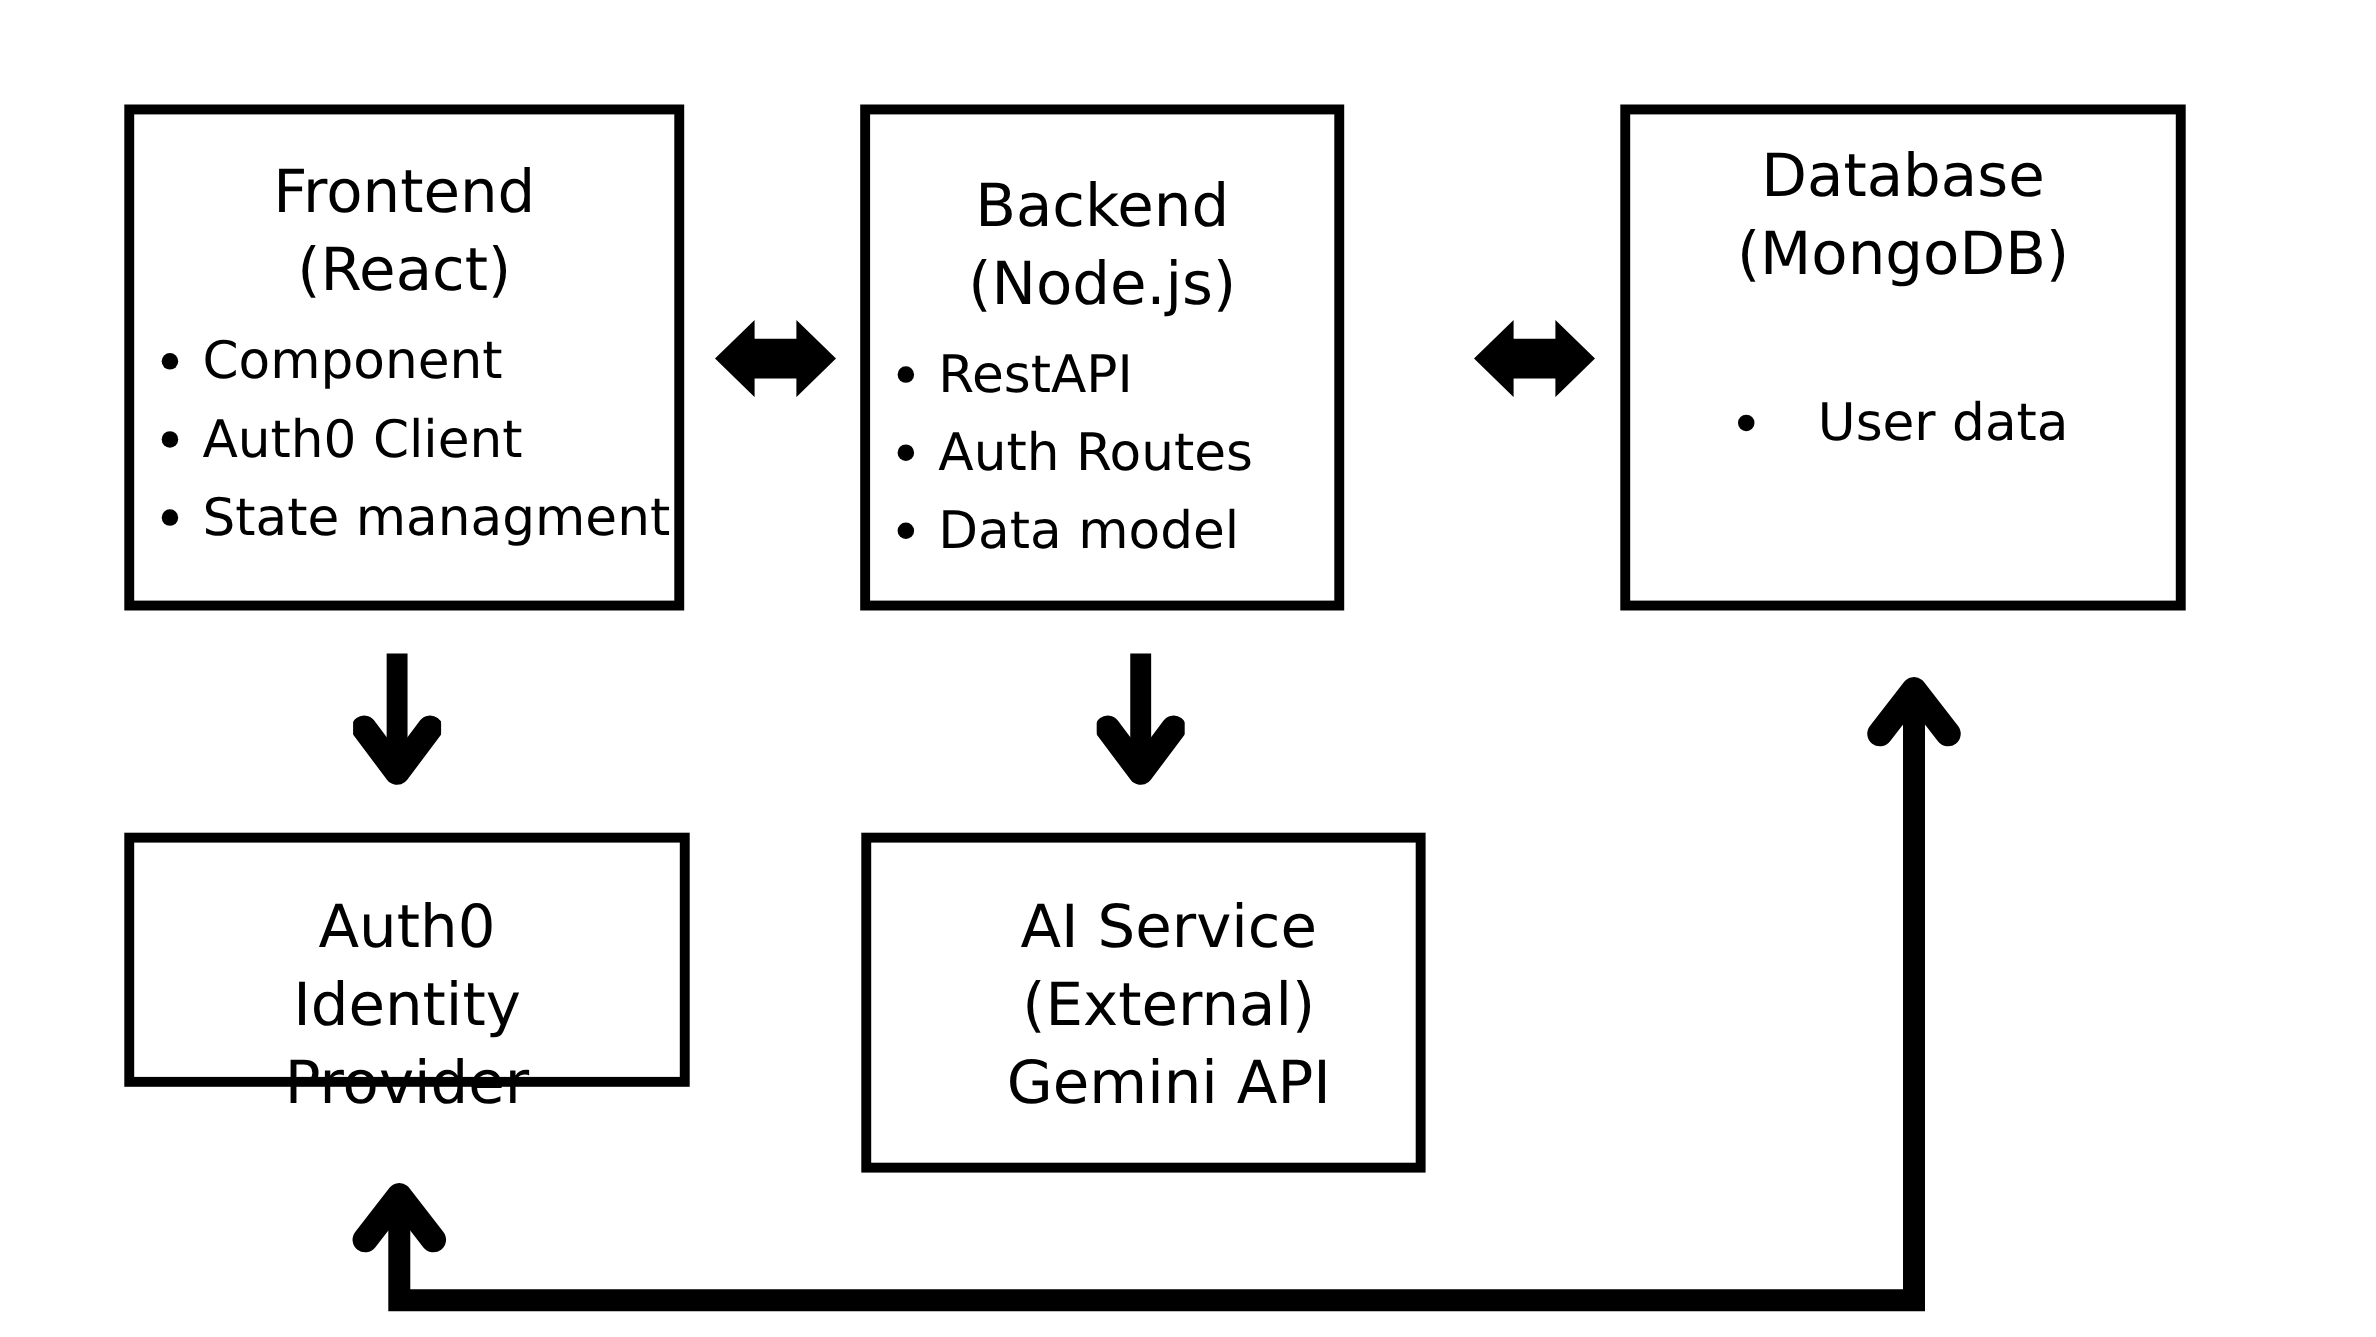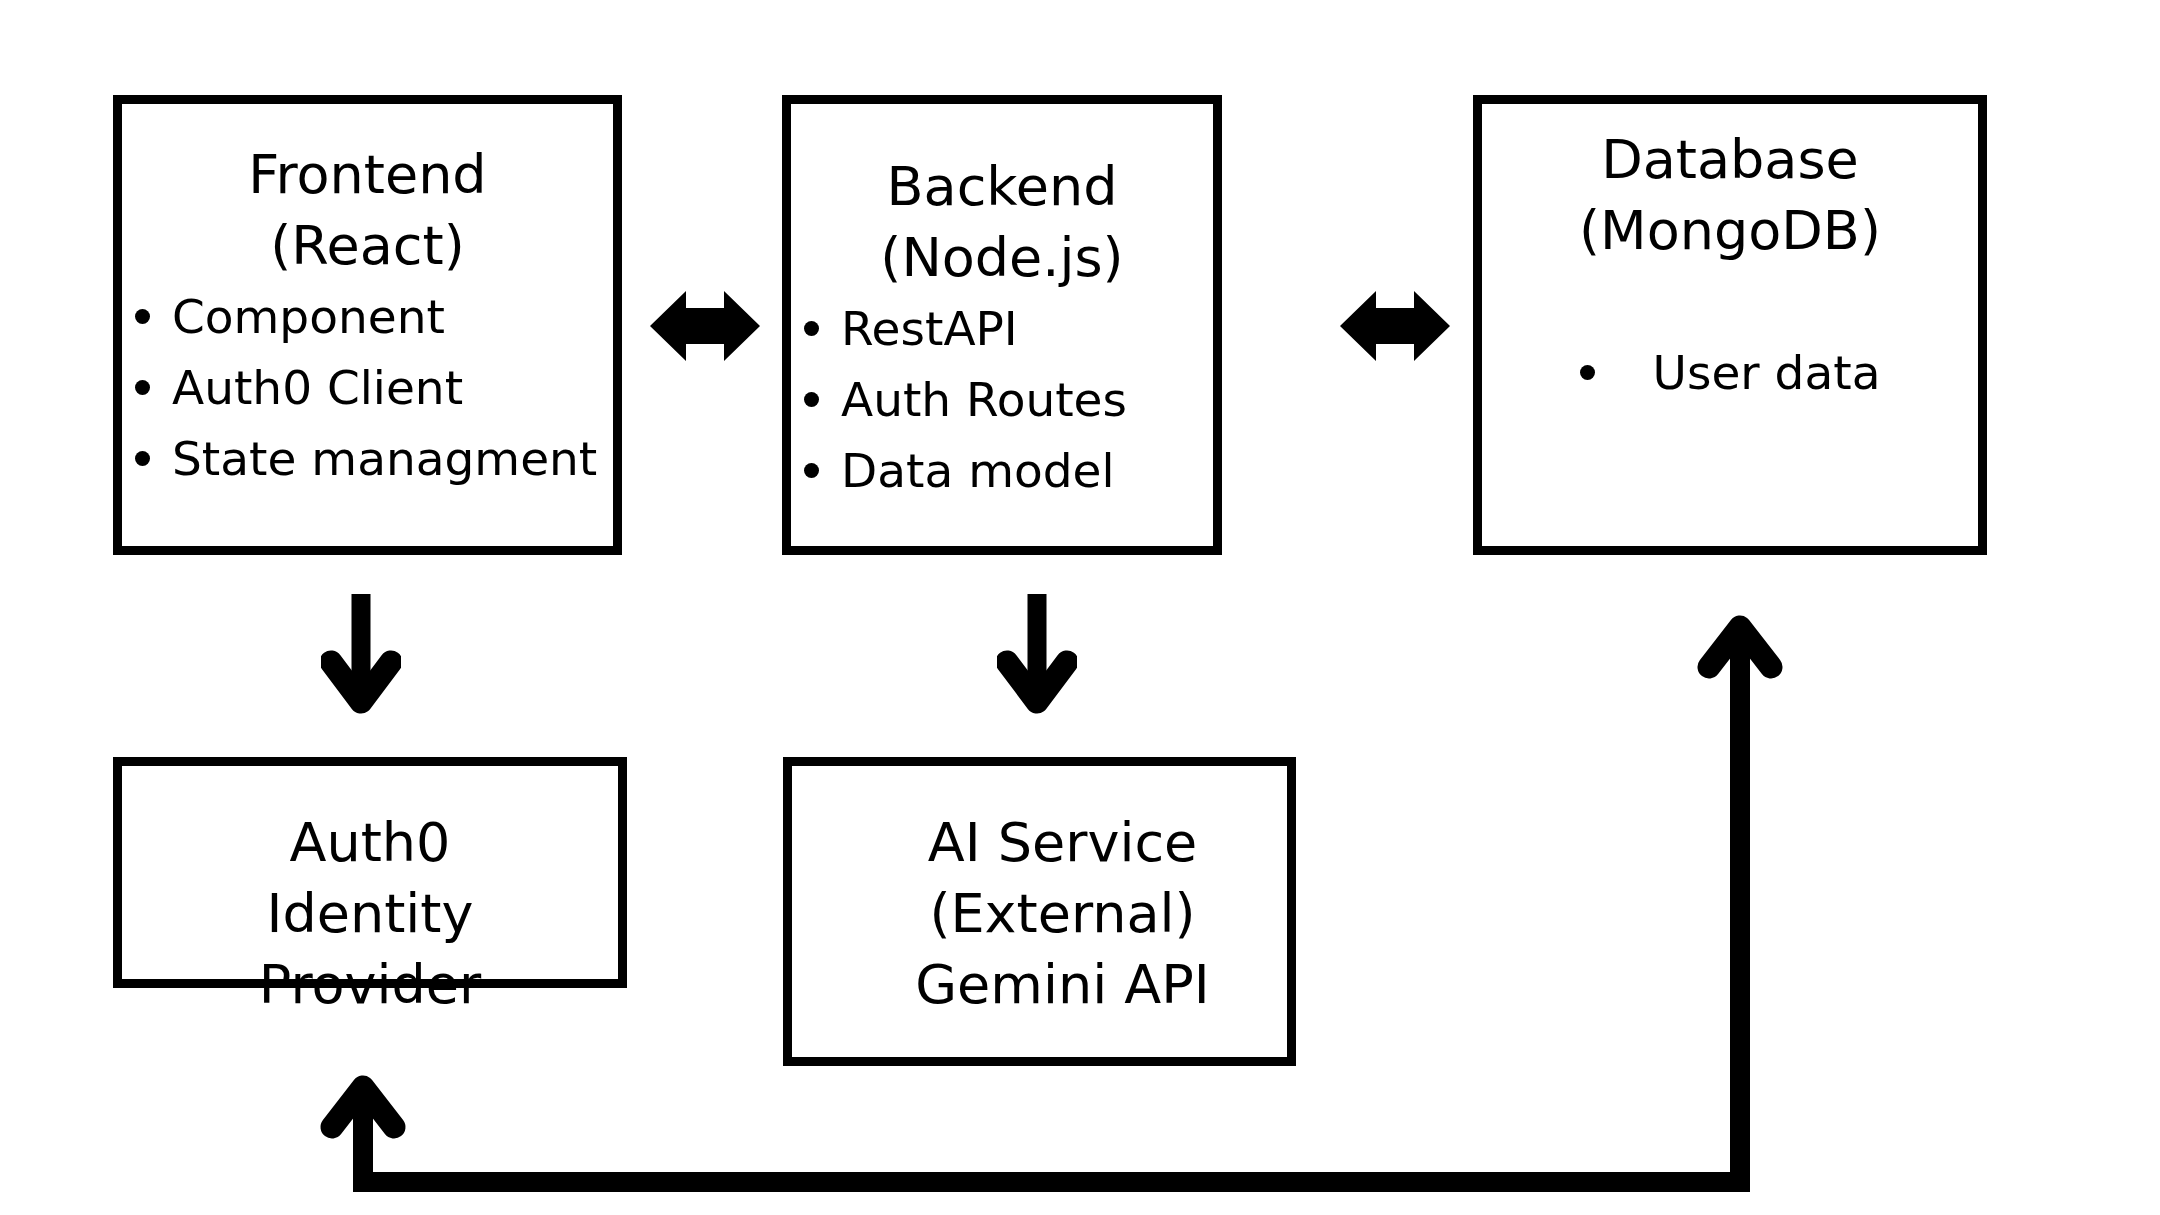--- a/index.html
+++ b/index.html
@@ -7,21 +7,21 @@
     position:relative;width:2160px;height:1215px;background:#ffffff;
     font-family:"DejaVu Sans","Liberation Sans",sans-serif;color:#000000;
     overflow:hidden;
   }
   .box{
     position:absolute;box-sizing:border-box;border:9px solid #000000;background:#ffffff;
   }
   .line{
     line-height:71px;font-size:54px;text-align:center;white-space:nowrap;
   }
-  .bullets{list-style:none;margin:0;padding:0;}
+  .bullets{list-style:none;margin:12px;padding:0;}
   .bullet{
     display:flex;align-items:center;height:71px;font-size:47px;
     padding-left:13px;white-space:nowrap;
   }
   .dot{
     width:15px;height:15px;border-radius:50%;background:#000000;
     margin-right:22px;flex:none;
   }
   .center-bullets .bullet{justify-content:center;padding-left:0;gap:36px;}
   .spacer{height:71px;}

